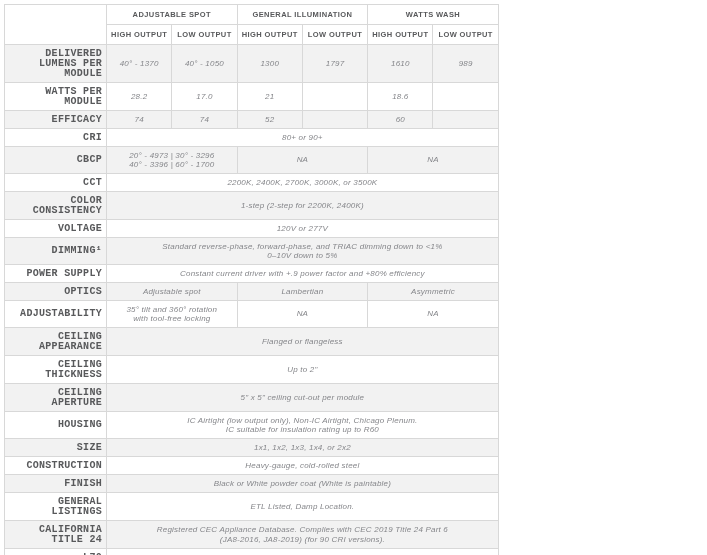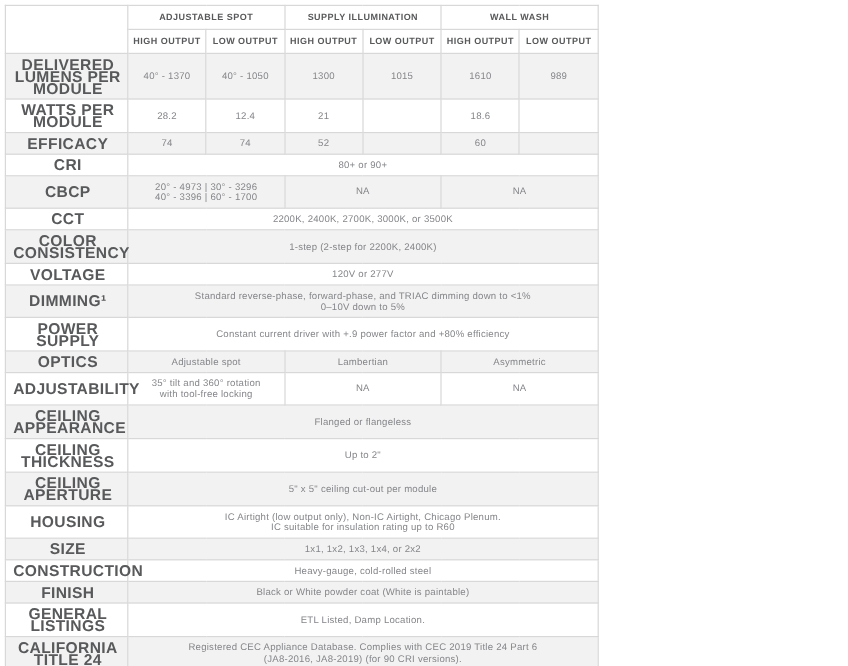--- a/index.html
+++ b/index.html
@@ -37,38 +37,40 @@
     font-weight: bold;
     letter-spacing: 0.4px;
     text-align: center;
     padding: 5px 2px;
     line-height: 9px;
   }
   th.corner { background: #ffffff; }
   
   th.rowlabel {
     color: #58595b;
-    font-size: 13px;
+    font-size: 10px;
     font-weight: bold;
     letter-spacing: 0.3px;
-    text-align: center;
+    text-align: right;
     padding: 3.5px 4px 3.5px 6px;
     line-height: 10px;
     text-transform: uppercase;
+    font-family: Liberation Mono, monospace;
   }
   
   td.val {
     color: #85868a;
     font-size: 8px;
     font-weight: normal;
     text-align: center;
     padding: 3.5px 4px;
     line-height: 9.5px;
     letter-spacing: 0.2px;
     white-space: pre-line;
+    font-style: italic;
   }
   tr.shaded th.rowlabel, tr.shaded td.val { background: #f2f2f2; }
   tr.plain  th.rowlabel, tr.plain  td.val { background: #ffffff; }
   
   .footnotes {
     margin-top: 9px;
     margin-left: 1px;
   }
   .footnotes p {
     margin: 0 0 1.5px 0;
@@ -91,46 +93,46 @@
         <col class="c-val">
         <col class="c-val">
       <col class="c-val">
         <col class="c-val">
         <col class="c-val">
     </colgroup>
     <thead>
       <tr>
         <th class="corner" rowspan="2"></th>
         <th class="group" colspan="2">ADJUSTABLE SPOT</th>
-        <th class="group" colspan="2">SUPPLY ILLUMINATION</th>
-        <th class="group" colspan="2">WALL WASH</th>
+        <th class="group" colspan="2">GENERAL ILLUMINATION</th>
+        <th class="group" colspan="2">WATTS WASH</th>
       </tr>
       <tr>
         <th class="sub">HIGH OUTPUT</th>
         <th class="sub">LOW OUTPUT</th>
         <th class="sub">HIGH OUTPUT</th>
         <th class="sub">LOW OUTPUT</th>
         <th class="sub">HIGH OUTPUT</th>
         <th class="sub">LOW OUTPUT</th>
       </tr>
     </thead>
     <tbody>
         <tr class="shaded">
           <th class="rowlabel">DELIVERED LUMENS PER MODULE</th>
           <td class="val">40° - 1370</td>
           <td class="val">40° - 1050</td>
           <td class="val">1300</td>
-          <td class="val">1015</td>
+          <td class="val">1797</td>
           <td class="val">1610</td>
           <td class="val">989</td>
         </tr>
         <tr class="plain">
           <th class="rowlabel">WATTS PER MODULE</th>
           <td class="val">28.2</td>
-          <td class="val">12.4</td>
+          <td class="val">17.0</td>
           <td class="val">21</td>
           <td class="val"></td>
           <td class="val">18.6</td>
           <td class="val"></td>
         </tr>
         <tr class="shaded">
           <th class="rowlabel">EFFICACY</th>
           <td class="val">74</td>
           <td class="val">74</td>
           <td class="val">52</td>

